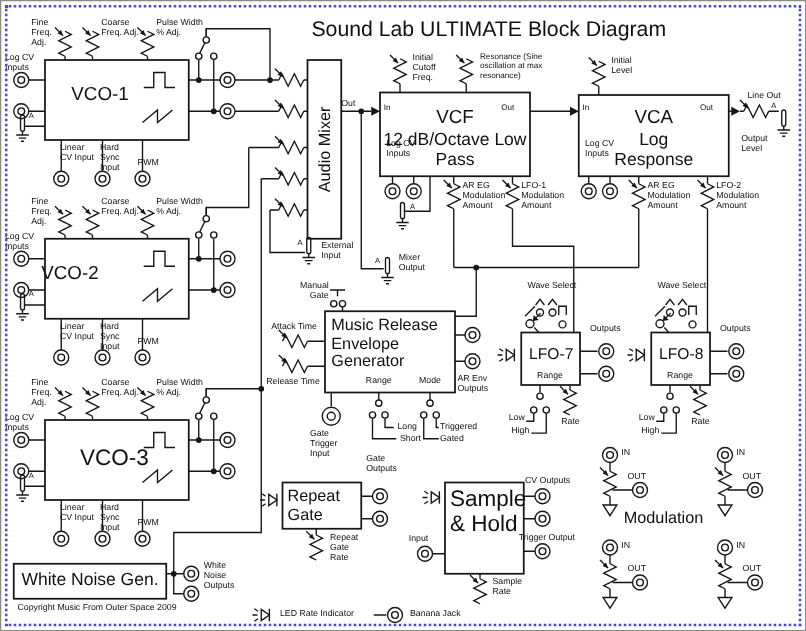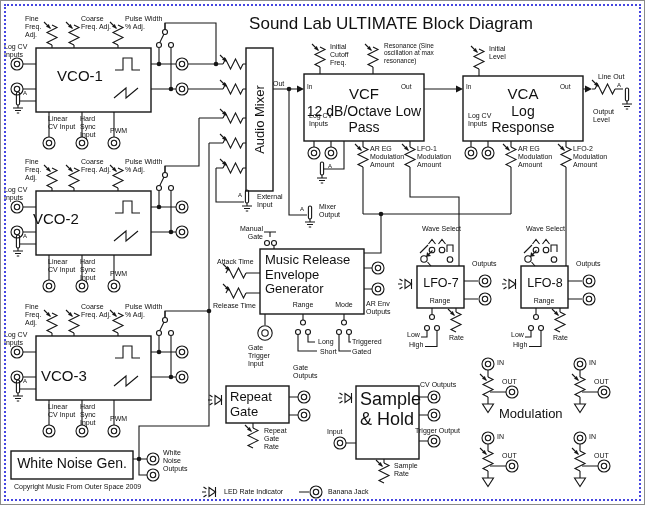--- a/index.html
+++ b/index.html
@@ -300,21 +300,21 @@
       <span class="lbl" style="left: 22px; top: 89px; width: 8px; font-size: 6px;">A</span>
       <span class="lbl" style="left: 32px; top: 210px; width: 78px; font-size: 15px; text-align: left;">VCO-2</span>
       <span class="lbl" style="left: 24px; top: 157px; width: 28px; font-size: 7px;">Fine Freq. Adj.</span>
       <span class="lbl" style="left: 80px; top: 157px; width: 32px; font-size: 7px;">Coarse Freq. Adj.</span>
       <span class="lbl" style="left: 124px; top: 157px; width: 38px; font-size: 7px;">Pulse Width % Adj.</span>
       <span class="lbl" style="left: 3px; top: 185px; width: 30px; font-size: 7px;">Log CV Inputs</span>
       <span class="lbl" style="left: 47px; top: 257px; width: 28px; font-size: 7px;">Linear CV Input</span>
       <span class="lbl" style="left: 79px; top: 257px; width: 26px; font-size: 7px;">Hard Sync Input</span>
       <span class="lbl" style="left: 109px; top: 269px; width: 26px; font-size: 7px;">PWM</span>
       <span class="lbl" style="left: 22px; top: 232px; width: 8px; font-size: 6px;">A</span>
-      <span class="lbl" style="left: 40px; top: 355px; width: 78px; font-size: 15px; text-align: left; margin-top: 12px;">VCO-3</span>
+      <span class="lbl" style="left: 40px; top: 355px; width: 78px; font-size: 18px; text-align: right;">VCO-3</span>
       <span class="lbl" style="left: 24px; top: 302px; width: 28px; font-size: 7px;">Fine Freq. Adj.</span>
       <span class="lbl" style="left: 80px; top: 302px; width: 32px; font-size: 7px;">Coarse Freq. Adj.</span>
       <span class="lbl" style="left: 124px; top: 302px; width: 38px; font-size: 7px;">Pulse Width % Adj.</span>
       <span class="lbl" style="left: 3px; top: 330px; width: 30px; font-size: 7px;">Log CV Inputs</span>
       <span class="lbl" style="left: 47px; top: 402px; width: 28px; font-size: 7px;">Linear CV Input</span>
       <span class="lbl" style="left: 79px; top: 402px; width: 26px; font-size: 7px;">Hard Sync Input</span>
       <span class="lbl" style="left: 109px; top: 414px; width: 26px; font-size: 7px;">PWM</span>
       <span class="lbl" style="left: 22px; top: 377px; width: 8px; font-size: 6px;">A</span>
       <span class="lbl" style="left: 418px; top: 275px; width: 44px; font-size: 12.5px; text-align: center;">LFO-7</span>
       <span class="lbl" style="left: 424px; top: 296px; width: 30px; font-size: 7px; text-align: center;">Range</span>

